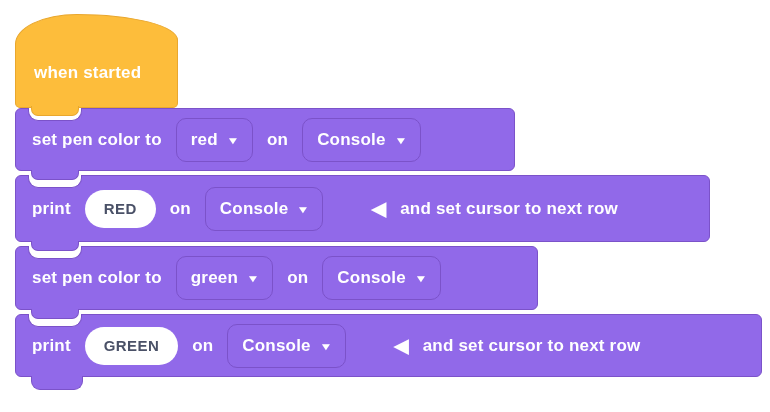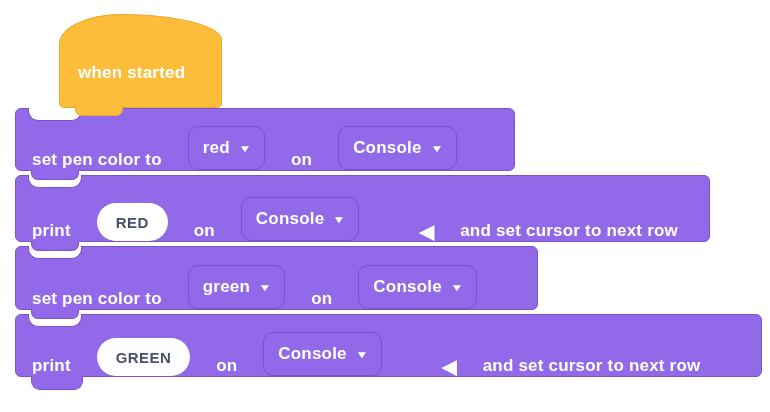--- a/index.html
+++ b/index.html
@@ -7,39 +7,39 @@
     position:relative;width:770px;height:412px;background:#ffffff;overflow:hidden;
     font-family:"Liberation Sans",sans-serif;font-weight:700;
   }
   .block{
     position:absolute;box-sizing:border-box;display:flex;align-items:center;
     color:#ffffff;font-size:17px;letter-spacing:.2px;cursor:grab;
   }
   
   .cmd{
     background:#9169E9;border:1px solid #7B52C9;border-radius:6px;
-    padding:0 16px;gap:26px;align-items:flex-end;
+    padding:0 16px;gap:14px;
   }
   
   .cmd::before{
     content:"";position:absolute;top:-1px;left:12px;width:52px;height:12px;
     background:#ffffff;border:1px solid #7B52C9;border-top:none;
     border-radius:0 0 10px 10px;
   }
   
   .cmd::after{
     content:"";position:absolute;bottom:-10px;left:15px;width:46px;height:9px;
     background:#9169E9;border:1px solid #7B52C9;border-top:none;
     border-radius:0 0 7px 7px;
   }
   
   .hat{
     background:#FDBD3B;border:1px solid #E9A72E;
     border-radius:62px 101px 5px 5px / 30px 26px 5px 5px;
-    padding:0 0 24px 18px;align-items:flex-end;margin-left:44px;
+    padding:0 0 24px 18px;align-items:flex-end;
   }
   .hat::after{
     content:"";position:absolute;bottom:-9px;left:15px;width:46px;height:9px;
     background:#FDBD3B;border:1px solid #E9A72E;border-top:none;
     border-radius:0 0 7px 7px;
   }
   
   .b1{left:15px;top:14px;width:163px;height:94px;z-index:50;}
   .b2{left:15px;top:108px;width:500px;height:63px;z-index:40;}
   .b3{left:15px;top:175px;width:695px;height:67px;z-index:30;}

